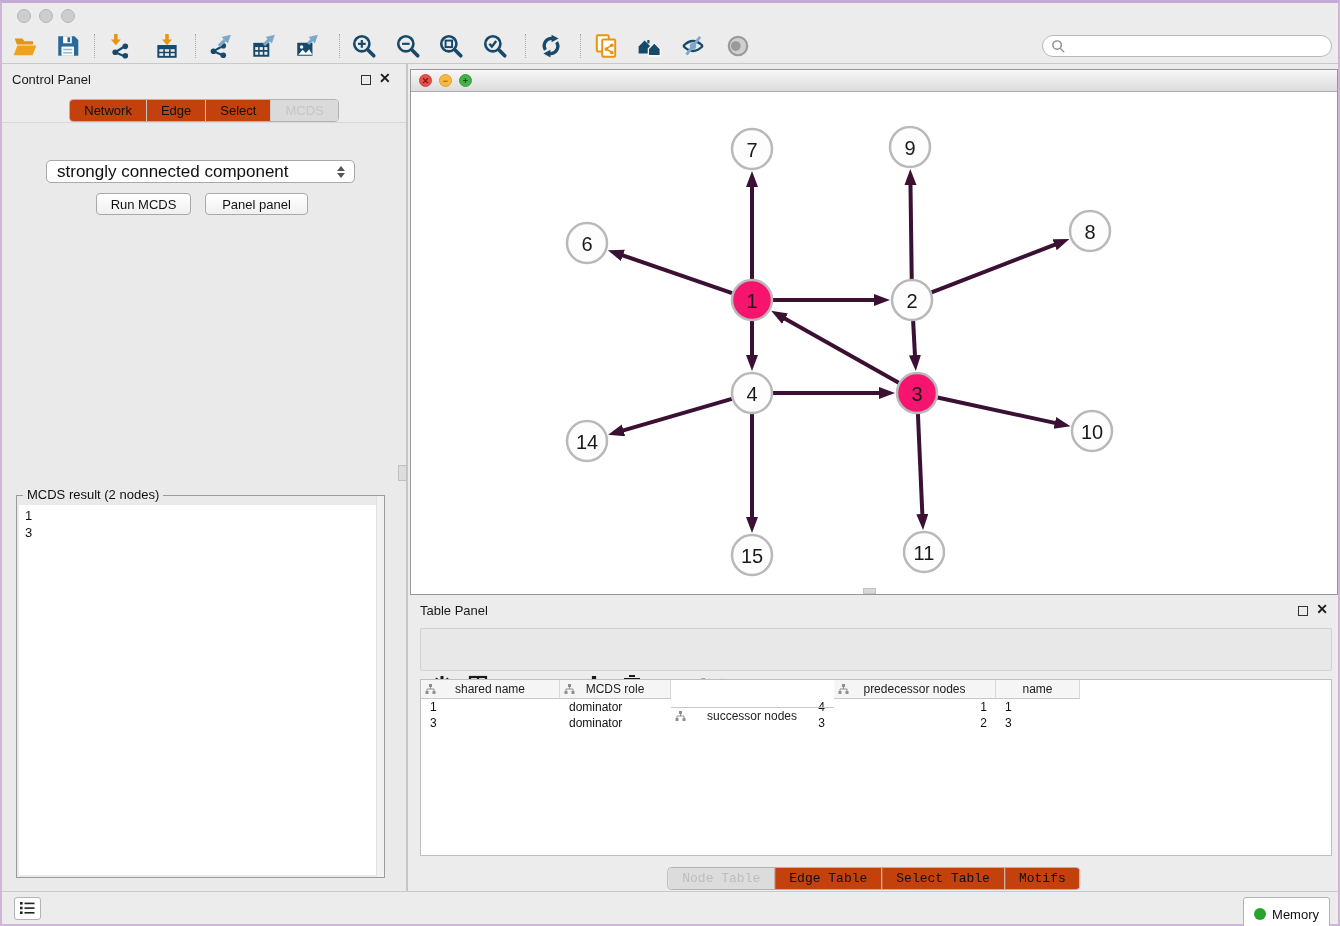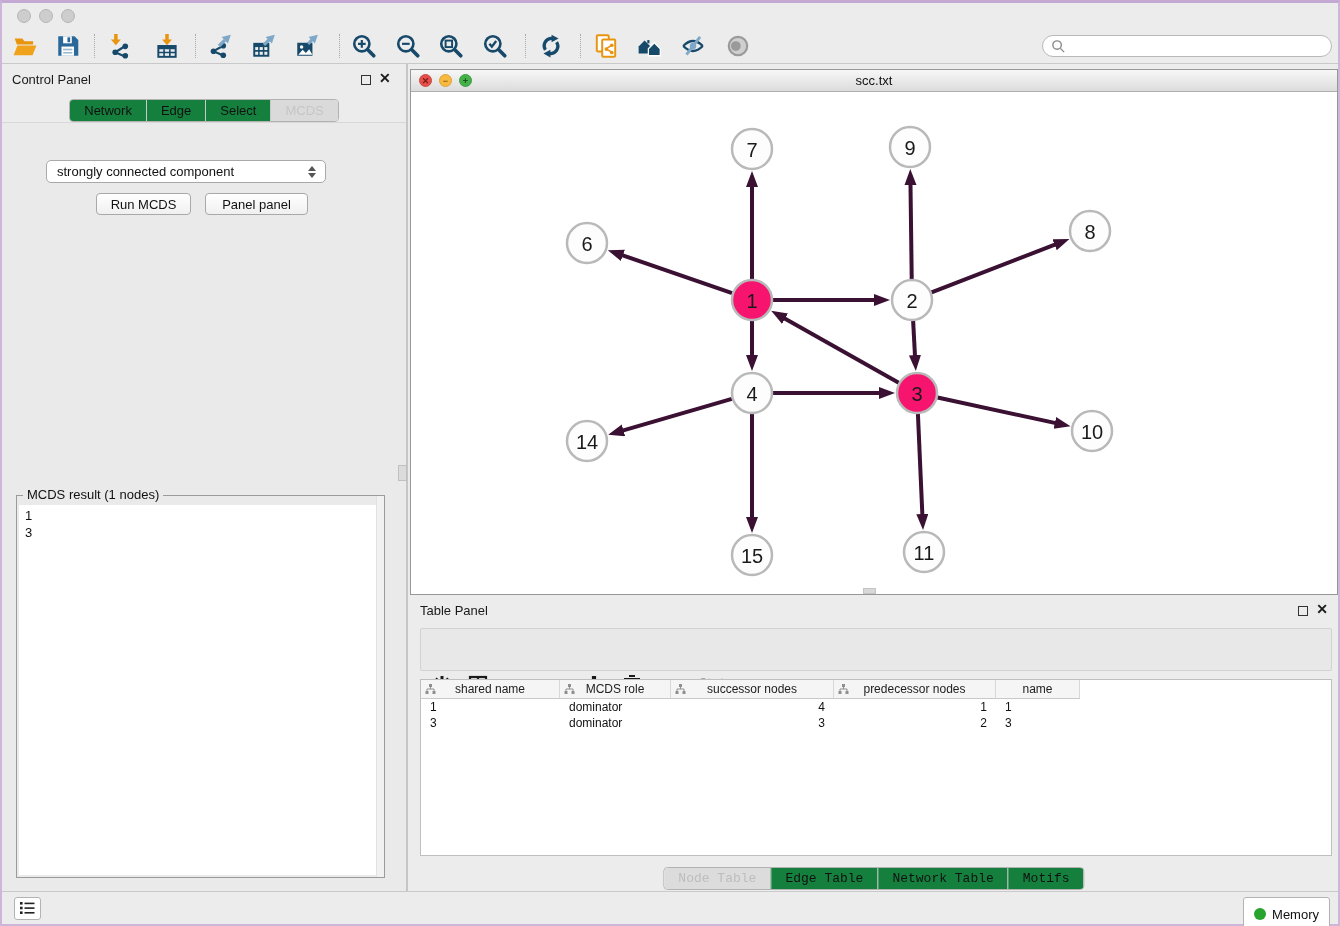--- a/index.html
+++ b/index.html
@@ -39,31 +39,31 @@
   .cpanel { position:absolute; left:0; top:61px; width:404px; height:832px; background:#ececec; }
   .cpanel .ptitle { position:absolute; left:10px; top:8px; font-size:13px; color:#1a1a1a; }
   .panel-float { position:absolute; top:11px; width:10px; height:10px; border:1.5px solid #333; }
   .panel-close { position:absolute; top:6px; font-size:14px; font-weight:bold; color:#1a1a1a; line-height:16px;}
   .cpanel .panel-float { left:359px; }
   .cpanel .panel-close { left:377px; }
   .cp-tabs { position:absolute; left:0; right:0; top:35px; height:23px;
         display:flex; justify-content:center; }
   .tabgroup { display:inline-flex; border:1px solid #b2b2b2; border-radius:4px; overflow:hidden;
         background:#fff; height:23px; }
-  .tab { padding:0 14px; font-size:13px; line-height:21px; color:#111; background:#15803d;
+  .tab { padding:0 14px; font-size:13px; line-height:21px; color:#111; background:#c2410c;
         border-left:1px solid #c9c9c9; }
   .tab:first-child { border-left:none; }
   .tab.sel { background:#dadada; color:#c6c6c6; }
   .cp-content { position:absolute; left:0; right:0; top:58px; bottom:0;
         background:#eaeaea; border-top:1px solid #d8d8d8; }
   .opt-label { position:absolute; left:0; right:0; top:17px; text-align:center;
         font-size:13px; color:#111; }
-  .dropdown { position:absolute; left:44px; top:37px; width:280px; height:23px;
+  .dropdown { position:absolute; left:44px; top:37px; width:309px; height:23px;
         background:#fff; border:1px solid #a9a9a9; border-radius:5px;
-        font-size:13px; line-height:21px; padding-left:10px; color:#111; }
+        font-size:17px; line-height:21px; padding-left:10px; color:#111; }
   .dd-arrows { position:absolute; right:8px; top:3px; width:10px; height:16px; }
   .dd-arrows i { display:block; width:0; height:0; margin:2px auto; }
   .dd-up { border-left:4px solid transparent; border-right:4px solid transparent; border-bottom:5px solid #555; }
   .dd-down { border-left:4px solid transparent; border-right:4px solid transparent; border-top:5px solid #555; }
   .cbtn { position:absolute; top:70px; height:22px; background:linear-gradient(#ffffff,#f0f0f0);
         border:1px solid #a9a9a9; border-radius:4px; font-size:13px; color:#111;
         font-family:"Liberation Sans", sans-serif; padding:0; }
   .groupbox { position:absolute; left:14px; top:372px; width:369px; height:383px;
         border:1px solid #9b9b9b; }
   .legend { position:absolute; left:6px; top:-9px; background:#eaeaea; padding:0 4px;
@@ -299,39 +299,38 @@
       <div class="dropdown">
         <span>strongly connected component</span>
         <span class="dd-arrows">
             <i class="dd-up"></i>
             <i class="dd-down"></i>
           </span>
       </div>
       <button class="cbtn" style="left:94px;width:95px">Run MCDS</button>
       <button class="cbtn" style="left:203px;width:103px">Panel panel</button>
       <div class="groupbox">
-        <div class="legend">MCDS result (1 nodes)</div>
+        <div class="legend">MCDS result (2 nodes)</div>
         <div class="mcds-text" id="mcds-result">
             <div>1</div>
             <div>3</div>
           </div>
         <div class="mcds-scroll"></div>
       </div>
     </div>
   </div>
 
   <div class="vdiv"></div>
   <div class="vhandle"></div>
 
   <div class="netwin">
     <div class="net-titlebar">
       <span class="ntl red">✕</span>
       <span class="ntl yellow">−</span>
       <span class="ntl green">+</span>
-      <div class="net-title">scc.txt</div>
     </div>
     <div class="canvas">
       <svg id="graph" width="926" height="502" viewBox="0 0 926 502">
           <defs>
             <marker id="arrow" markerUnits="userSpaceOnUse" markerWidth="18" markerHeight="14" refX="1" refY="6" orient="auto">
               <path d="M0,0 L16,6 L0,12 Z" fill="#3b1133"></path>
             </marker>
           </defs>
           <line x1="341" y1="187" x2="341" y2="94" stroke="#3b1133" stroke-width="4" marker-end="url(#arrow)"></line>
           <line x1="321.15100568517136" y1="201.143074691241" x2="210.97203760231716" y2="163.08124935352774" stroke="#3b1133" stroke-width="4" marker-end="url(#arrow)"></line>
@@ -448,21 +447,21 @@
               <path d="M5.5 3v2M2 7.5V5h7v2.5" stroke="#8f8f8f" stroke-width="1" fill="none"></path>
               <rect x="0.5" y="7" width="3" height="3" fill="#8f8f8f"></rect>
               <rect x="7.5" y="7" width="3" height="3" fill="#8f8f8f"></rect>
             </svg><span>shared name</span></div>
           <div class="th" style="width: 111px;"><svg width="11" height="11" viewBox="0 0 11 11">
               <rect x="4" y="0" width="3" height="3" fill="#8f8f8f"></rect>
               <path d="M5.5 3v2M2 7.5V5h7v2.5" stroke="#8f8f8f" stroke-width="1" fill="none"></path>
               <rect x="0.5" y="7" width="3" height="3" fill="#8f8f8f"></rect>
               <rect x="7.5" y="7" width="3" height="3" fill="#8f8f8f"></rect>
             </svg><span>MCDS role</span></div>
-          <div class="th" style="width: 163px;"><svg width="11" height="11" viewBox="0 0 11 11">
+          <div class="th" style="width: 163px; margin-top: 27px;"><svg width="11" height="11" viewBox="0 0 11 11">
               <rect x="4" y="0" width="3" height="3" fill="#8f8f8f"></rect>
               <path d="M5.5 3v2M2 7.5V5h7v2.5" stroke="#8f8f8f" stroke-width="1" fill="none"></path>
               <rect x="0.5" y="7" width="3" height="3" fill="#8f8f8f"></rect>
               <rect x="7.5" y="7" width="3" height="3" fill="#8f8f8f"></rect>
             </svg><span>successor nodes</span></div>
           <div class="th" style="width: 162px;"><svg width="11" height="11" viewBox="0 0 11 11">
               <rect x="4" y="0" width="3" height="3" fill="#8f8f8f"></rect>
               <path d="M5.5 3v2M2 7.5V5h7v2.5" stroke="#8f8f8f" stroke-width="1" fill="none"></path>
               <rect x="0.5" y="7" width="3" height="3" fill="#8f8f8f"></rect>
               <rect x="7.5" y="7" width="3" height="3" fill="#8f8f8f"></rect>
@@ -484,21 +483,21 @@
             <div class="td" style="width: 162px; text-align: right;">2</div>
             <div class="td" style="width: 84px; text-align: left;">3</div>
           </div>
         </div>
     </div>
 
     <div class="t-tabs">
       <div class="tabgroup" id="table-tabgroup">
           <div class="tab sel">Node Table</div>
           <div class="tab">Edge Table</div>
-          <div class="tab">Network Table</div>
+          <div class="tab">Select Table</div>
           <div class="tab">Motifs</div>
         </div>
     </div>
   </div>
 
   <div class="statusbar">
     <button class="sbtn">
       <svg width="17" height="16" viewBox="0 0 17 16">
         <g fill="#222">
           <rect x="1" y="2" width="2.6" height="2.6"></rect>

